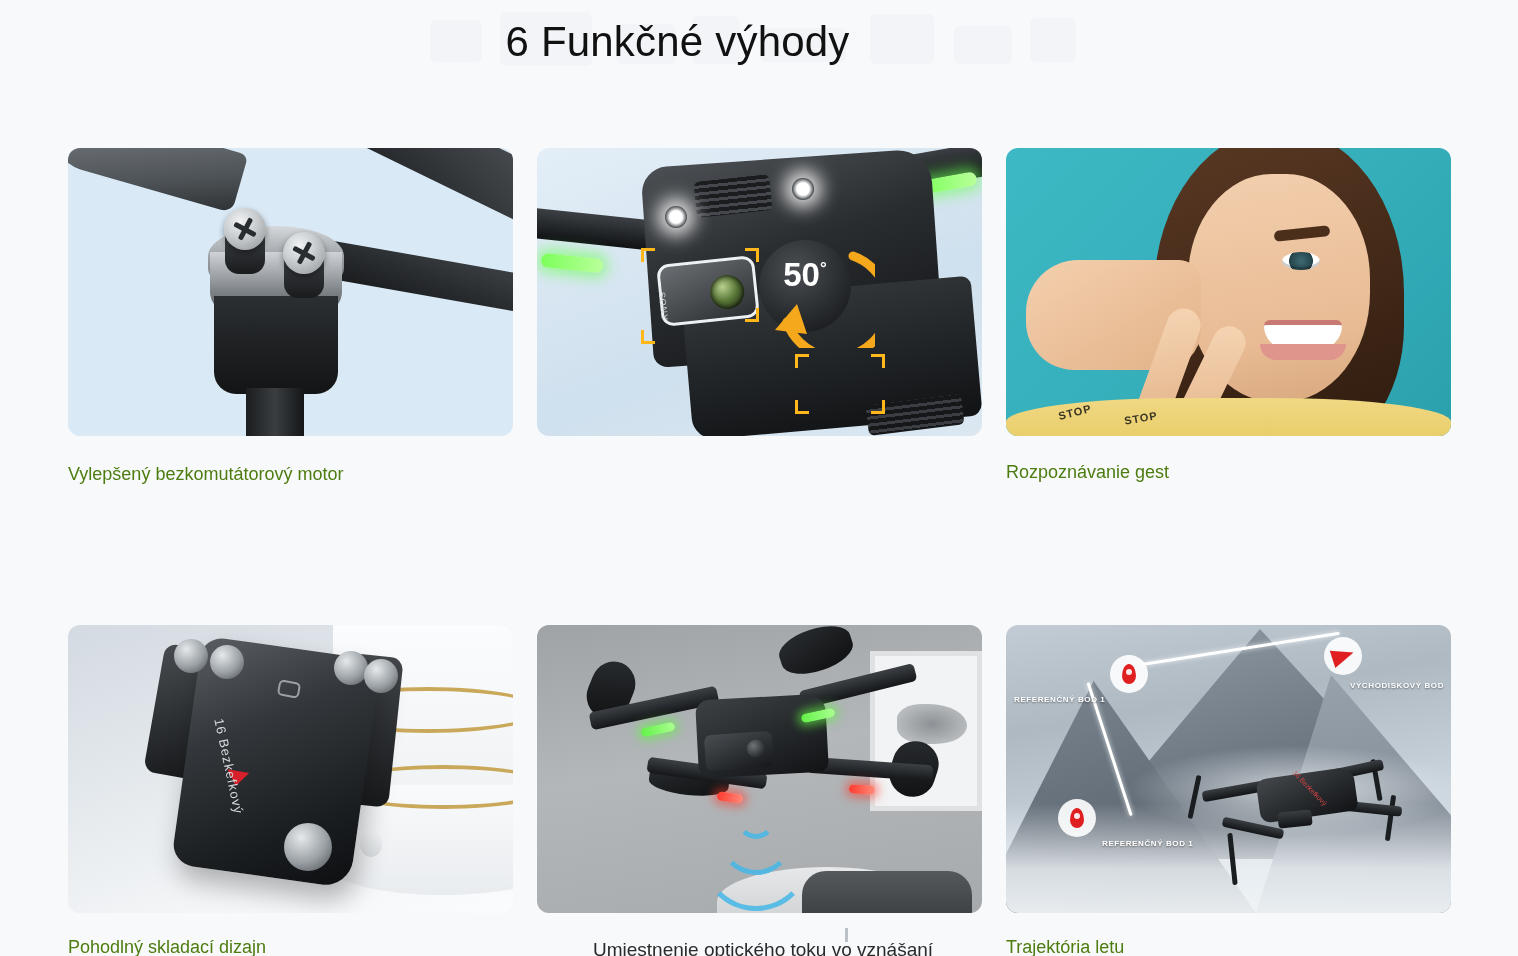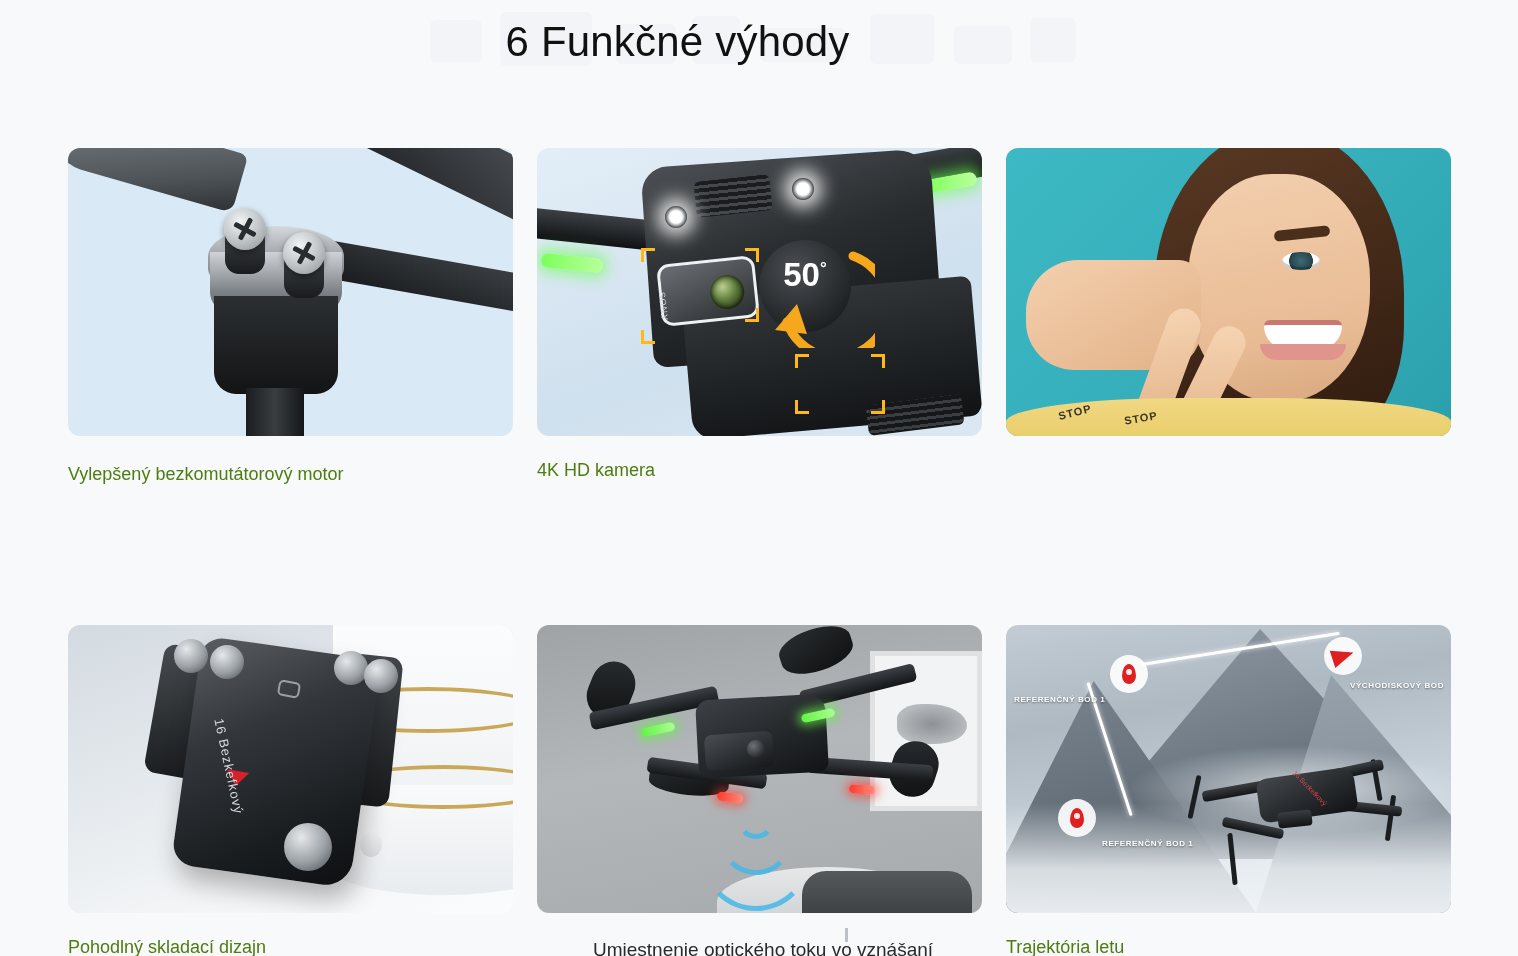--- a/index.html
+++ b/index.html
@@ -594,40 +594,40 @@
       </div>
       <div class="c-bracket cb1"></div>
       <div class="c-bracket cb2"></div>
       <div class="c-bracket cb3"></div>
       <div class="c-bracket cb4"></div>
       <div class="c-bracket cb5"></div>
       <div class="c-bracket cb6"></div>
       <div class="c-bracket cb7"></div>
       <div class="c-bracket cb8"></div>
     </div>
-    <div class="caption cap-b">4K HD kamera</div>
   </div>
 
   <div class="cell">
     <div class="card-image">
       <div class="g-bg"></div>
       <div class="g-hair"></div>
       <div class="g-face"></div>
       <div class="g-brow"></div>
       <div class="g-eye"></div>
       <div class="g-mouth"></div>
       <div class="g-lip-low"></div>
       <div class="g-hand">
         <div class="g-finger g-f1"></div>
         <div class="g-finger g-f2"></div>
       </div>
       <div class="g-shirt"></div>
       <div class="g-shirt-txt">STOP</div>
       <div class="g-shirt-txt2">STOP</div>
     </div>
+    <div class="caption cap-c">Rozpoznávanie gest</div>
   </div>
 
   <div class="cell row2">
     <div class="card-image">
       <div class="f-bg"></div>
       <div class="f-podium"></div>
       <div class="f-ring f-ring-1"></div>
       <div class="f-cyl"></div>
       <div class="f-ring f-ring-2"></div>
       <div class="f-ball"></div>

